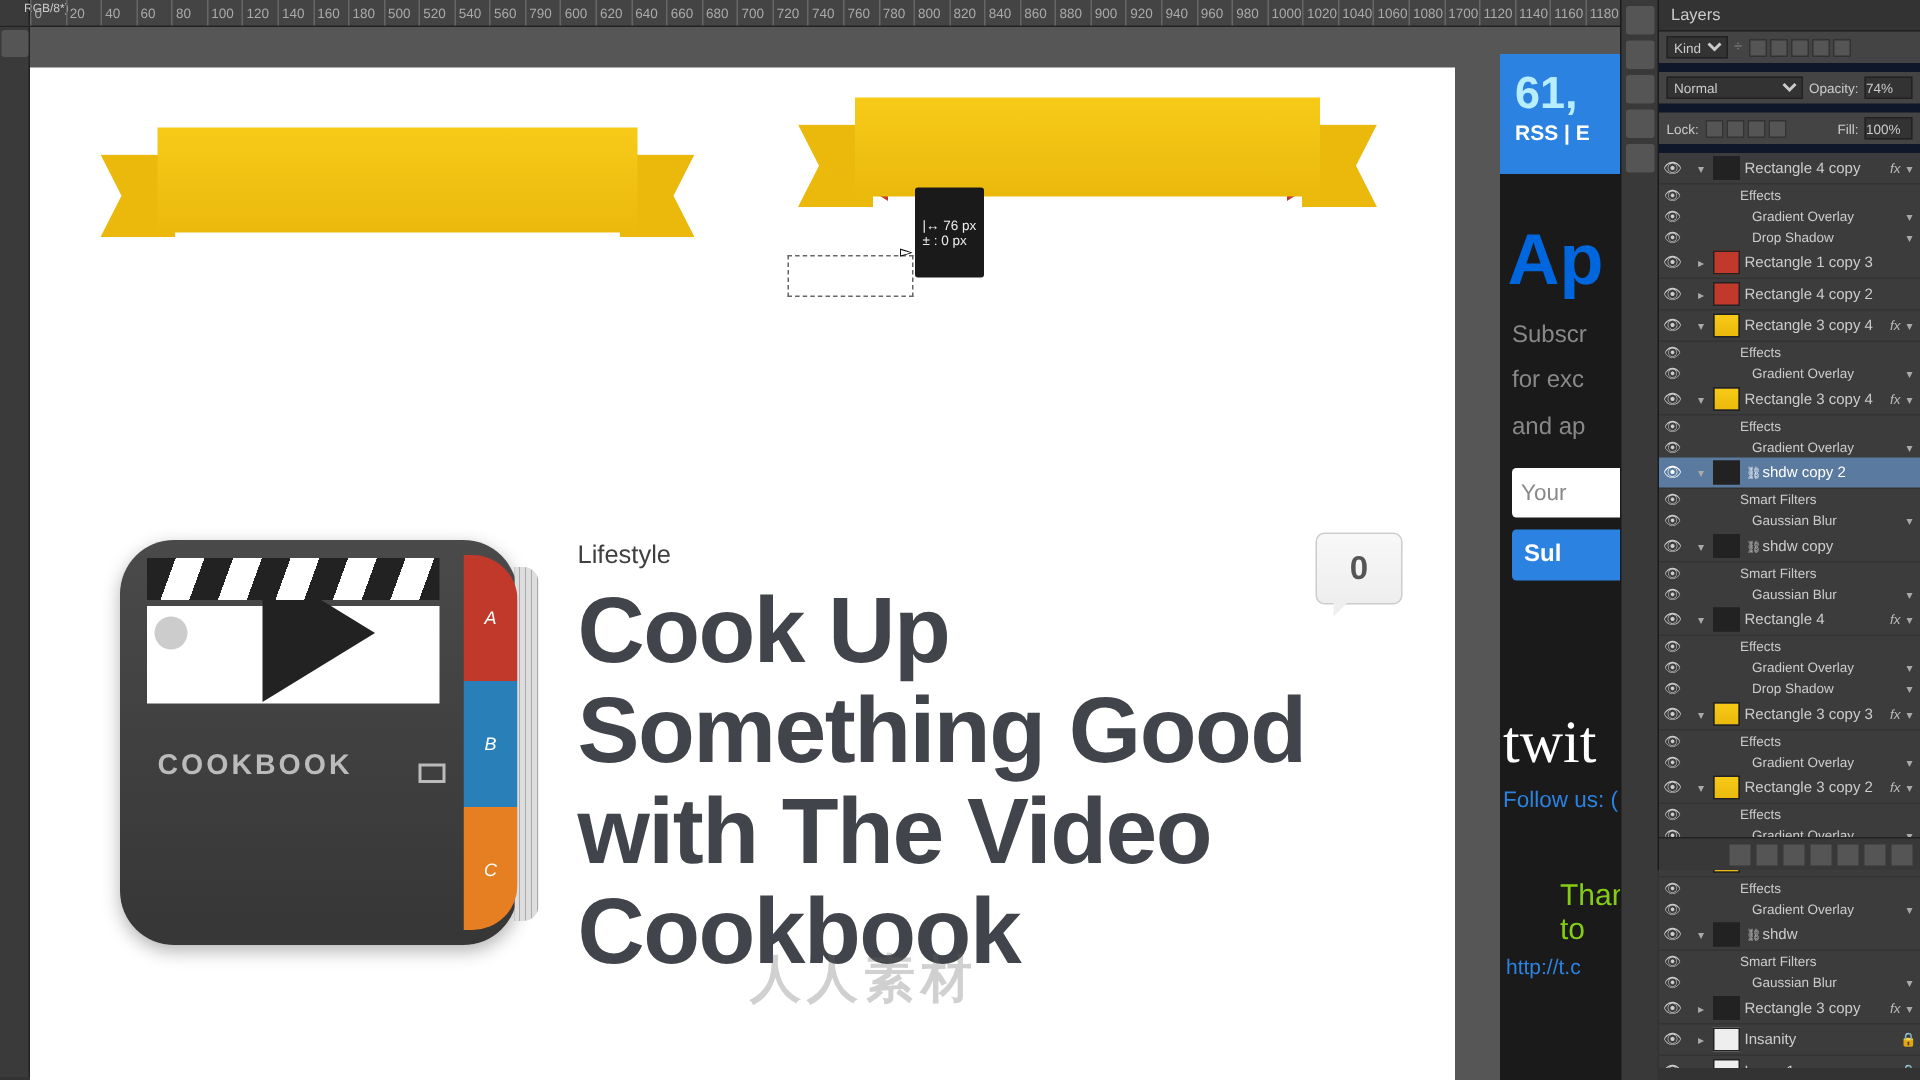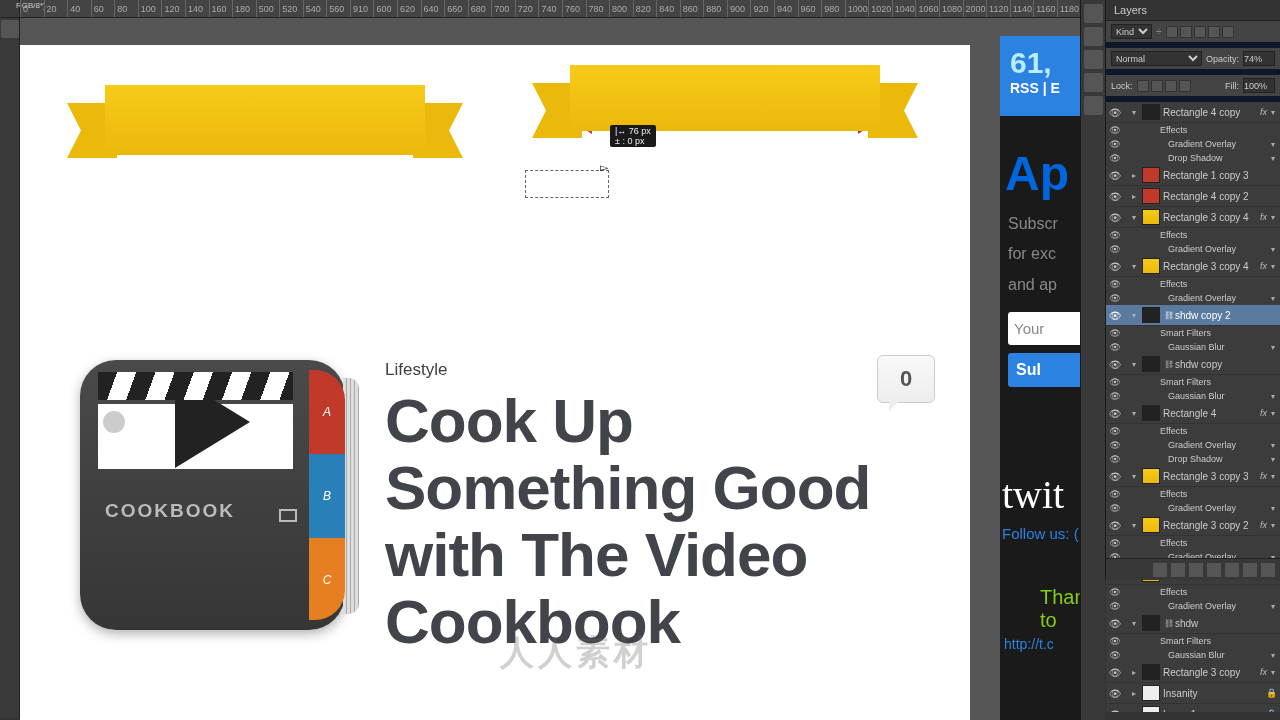--- a/index.html
+++ b/index.html
@@ -28,21 +28,21 @@
 .ribbon .fold { position: absolute; width: 22px; height: 14px; background: #c0392b; z-index: 1; top: 55px; }
 .ribbon .fold.l { left: 0; clip-path: polygon(0 0, 100% 0, 100% 100%); }
 .ribbon .fold.r { right: 0; clip-path: polygon(0 0, 100% 0, 0 100%); }
 .ribbon1 { left: 85px; top: 40px; }
 .ribbon1 .main { width: 320px; height: 70px; }
 .ribbon2 { left: 550px; top: 20px; }
 .ribbon2 .main { width: 310px; height: 66px; }
 
 
 .marquee { position: absolute; left: 505px; top: 125px; width: 84px; height: 28px; border: 1px dashed #666; }
-.tooltip { position: absolute; left: 590px; top: 80px; background: #1a1a1a; color: #eee; font-size: 9px; padding: 1px 5px; border-radius: 2px; z-index: 10; }
+.tooltip { position: absolute; left: 590px; top: 80px; background: #1a1a1a; color: #eee; font-size: 9px; padding: 20px 5px; border-radius: 2px; z-index: 10; }
 .tooltip div { white-space: nowrap; }
 .cursor-arrow { position: absolute; left: 580px; top: 116px; font-size: 11px; color: #000; }
 
 
 .article { position: absolute; left: 60px; top: 315px; right: 30px; display: flex; gap: 40px; }
 .app-icon { width: 265px; height: 270px; background: linear-gradient(to bottom, #4a4a4a, #363636); border-radius: 36px; position: relative; box-shadow: 0 4px 12px rgba(0,0,0,0.3); }
 .app-icon .clap-body { position: absolute; left: 18px; top: 44px; width: 195px; height: 65px; background: #fff; }
 .app-icon .stripes { position: absolute; left: 18px; top: 12px; width: 195px; height: 28px; background: repeating-linear-gradient(110deg, #222 0 18px, #fff 18px 36px); }
 .app-icon .dot { position: absolute; left: 23px; top: 51px; width: 22px; height: 22px; background: #ccc; border-radius: 50%; }
 .app-icon .play { position: absolute; left: 95px; top: 16px; width: 0; height: 0; border-left: 75px solid #222; border-top: 46px solid transparent; border-bottom: 46px solid transparent; }
@@ -134,21 +134,21 @@
       <div class="ruler-tick">80</div>
       <div class="ruler-tick">100</div>
       <div class="ruler-tick">120</div>
       <div class="ruler-tick">140</div>
       <div class="ruler-tick">160</div>
       <div class="ruler-tick">180</div>
       <div class="ruler-tick">500</div>
       <div class="ruler-tick">520</div>
       <div class="ruler-tick">540</div>
       <div class="ruler-tick">560</div>
-      <div class="ruler-tick">910</div>
+      <div class="ruler-tick">790</div>
       <div class="ruler-tick">600</div>
       <div class="ruler-tick">620</div>
       <div class="ruler-tick">640</div>
       <div class="ruler-tick">660</div>
       <div class="ruler-tick">680</div>
       <div class="ruler-tick">700</div>
       <div class="ruler-tick">720</div>
       <div class="ruler-tick">740</div>
       <div class="ruler-tick">760</div>
       <div class="ruler-tick">780</div>
@@ -160,21 +160,21 @@
       <div class="ruler-tick">900</div>
       <div class="ruler-tick">920</div>
       <div class="ruler-tick">940</div>
       <div class="ruler-tick">960</div>
       <div class="ruler-tick">980</div>
       <div class="ruler-tick">1000</div>
       <div class="ruler-tick">1020</div>
       <div class="ruler-tick">1040</div>
       <div class="ruler-tick">1060</div>
       <div class="ruler-tick">1080</div>
-      <div class="ruler-tick">2000</div>
+      <div class="ruler-tick">1700</div>
       <div class="ruler-tick">1120</div>
       <div class="ruler-tick">1140</div>
       <div class="ruler-tick">1160</div>
       <div class="ruler-tick">1180</div>
     </div>
 </div>
 
 <div class="vtoolbar">
   <div class="ticon"></div>
 </div>

